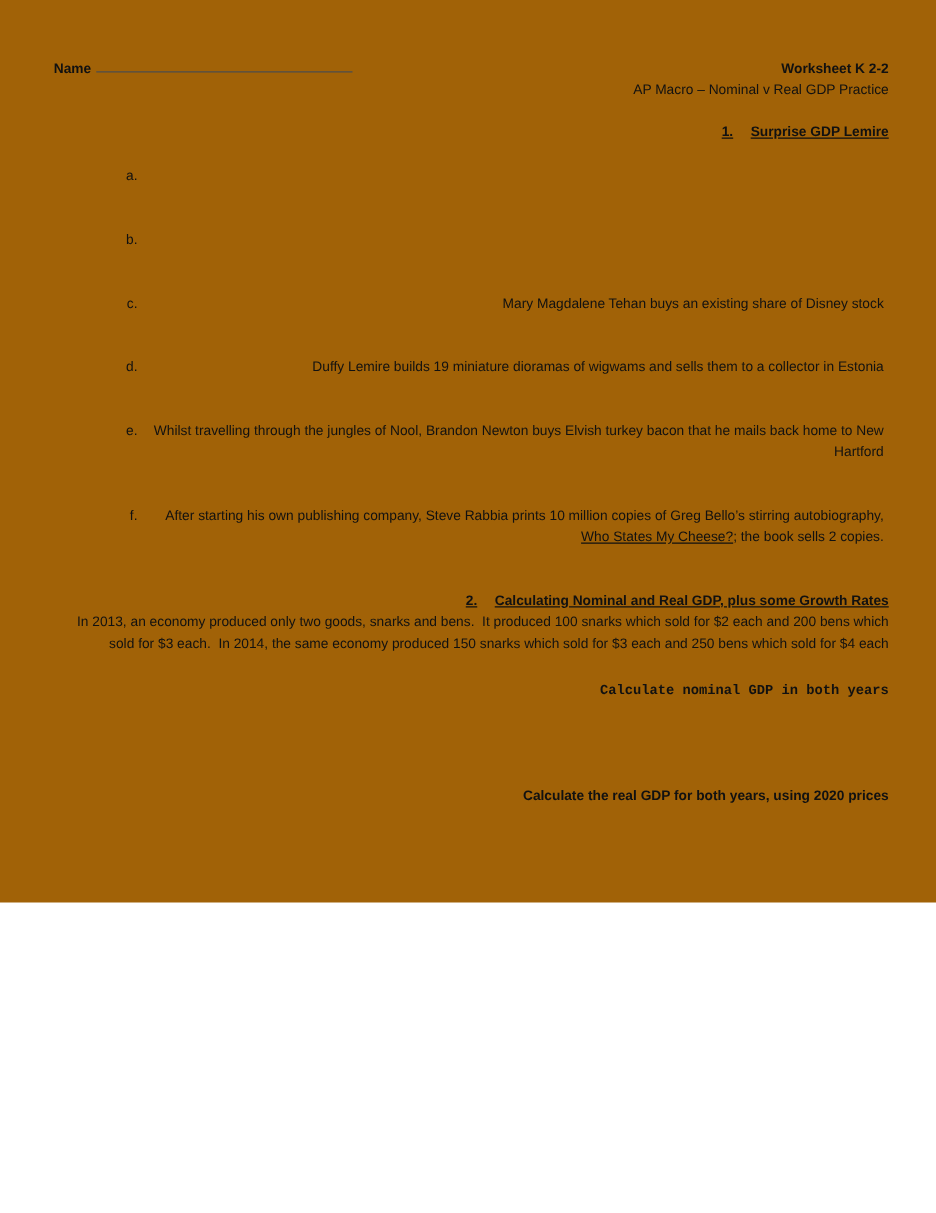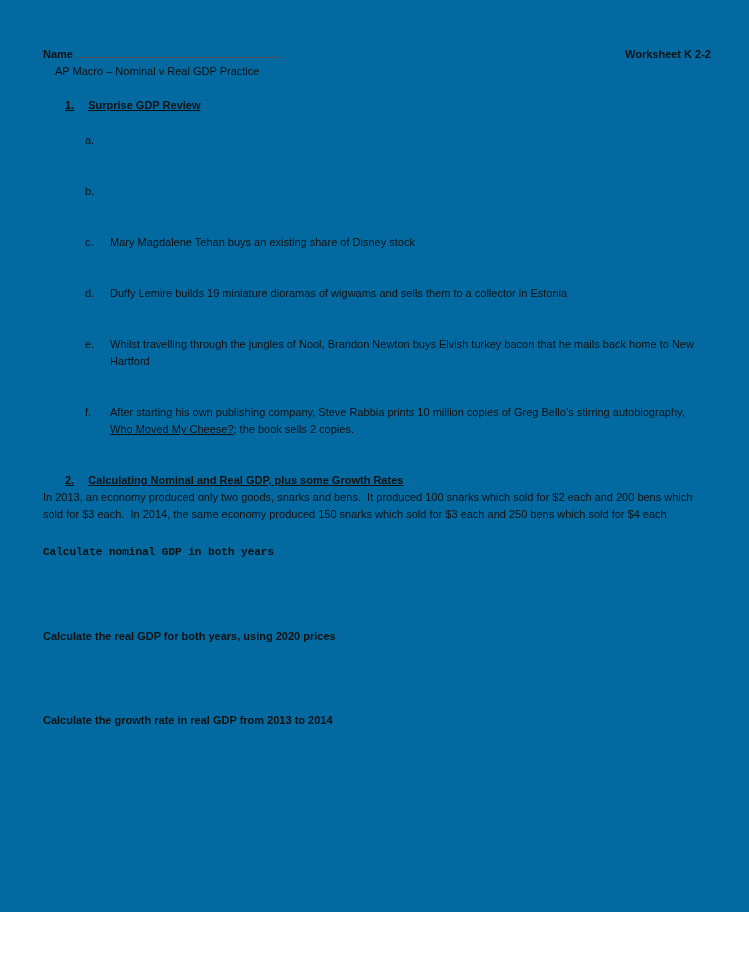--- a/index.html
+++ b/index.html
@@ -8,23 +8,24 @@
     height: 970px;
     overflow: hidden;
     font-family: "Liberation Sans", sans-serif;
     font-size: 11px;
     line-height: 17px;
     color: #111111;
   }
   .page {
     box-sizing: border-box;
     width: 749px;
-    height: 912px;
+    height: 722px;
     padding: 45px 38px 0 43px;
-    background: #0369a1;
+    background: #a16207;
+    text-align: right;
   }
   .pre { white-space: pre-wrap; }
 
   .header-row {
     display: flex;
     justify-content: space-between;
     align-items: baseline;
     font-weight: bold;
   }
   .name-blank {
@@ -74,21 +75,21 @@
   <div class="header-row">
     <div>
       <span>Name</span><span class="name-blank"></span>
     </div>
     <div>Worksheet K 2-2</div>
   </div>
 
   <div class="subtitle">AP Macro – Nominal v Real GDP Practice</div>
 
   <div class="sec-heading sec1-heading">
-    <span class="num">1.</span><span class="gap"></span><span class="ttl">Surprise GDP Review</span>
+    <span class="num">1.</span><span class="gap"></span><span class="ttl">Surprise GDP Lemire</span>
   </div>
 
 
   <div class="list">
 
     <div class="item">
       <span class="item-letter">a.</span>
     </div>
 
     <div class="item">
@@ -105,30 +106,29 @@
       <span class="item-text">Duffy Lemire builds 19 miniature dioramas of wigwams and sells them to a collector in Estonia</span>
     </div>
 
     <div class="item">
       <span class="item-letter">e.</span>
       <span class="item-text">Whilst travelling through the jungles of Nool, Brandon Newton buys Elvish turkey bacon that he mails back home to New Hartford</span>
     </div>
 
     <div class="item">
       <span class="item-letter">f.</span>
-      <span class="item-text"><span>After starting his own publishing company, Steve Rabbia prints 10 million copies of Greg Bello’s stirring autobiography, </span><span class="u">Who Moved My Cheese?</span><span>; the book sells 2 copies.</span></span>
+      <span class="item-text"><span>After starting his own publishing company, Steve Rabbia prints 10 million copies of Greg Bello’s stirring autobiography, </span><span class="u">Who States My Cheese?</span><span>; the book sells 2 copies.</span></span>
     </div>
 
   </div>
 
   <div class="sec-heading sec2-heading">
     <span class="num">2.</span><span class="gap"></span><span class="ttl">Calculating Nominal and Real GDP, plus some Growth Rates</span>
   </div>
 
   <div class="pre">In 2013, an economy produced only two goods, snarks and bens.  It produced 100 snarks which sold for $2 each and 200 bens which sold for $3 each.  In 2014, the same economy produced 150 snarks which sold for $3 each and 250 bens which sold for $4 each</div>
 
   <div class="prompt prompt-1">Calculate nominal GDP in both years</div>
 
   <div class="prompt prompt-2">Calculate the real GDP for both years, using 2020 prices</div>
 
-  <div class="prompt prompt-3">Calculate the growth rate in real GDP from 2013 to 2014</div>
 
 </div>
 
 </body></html>

